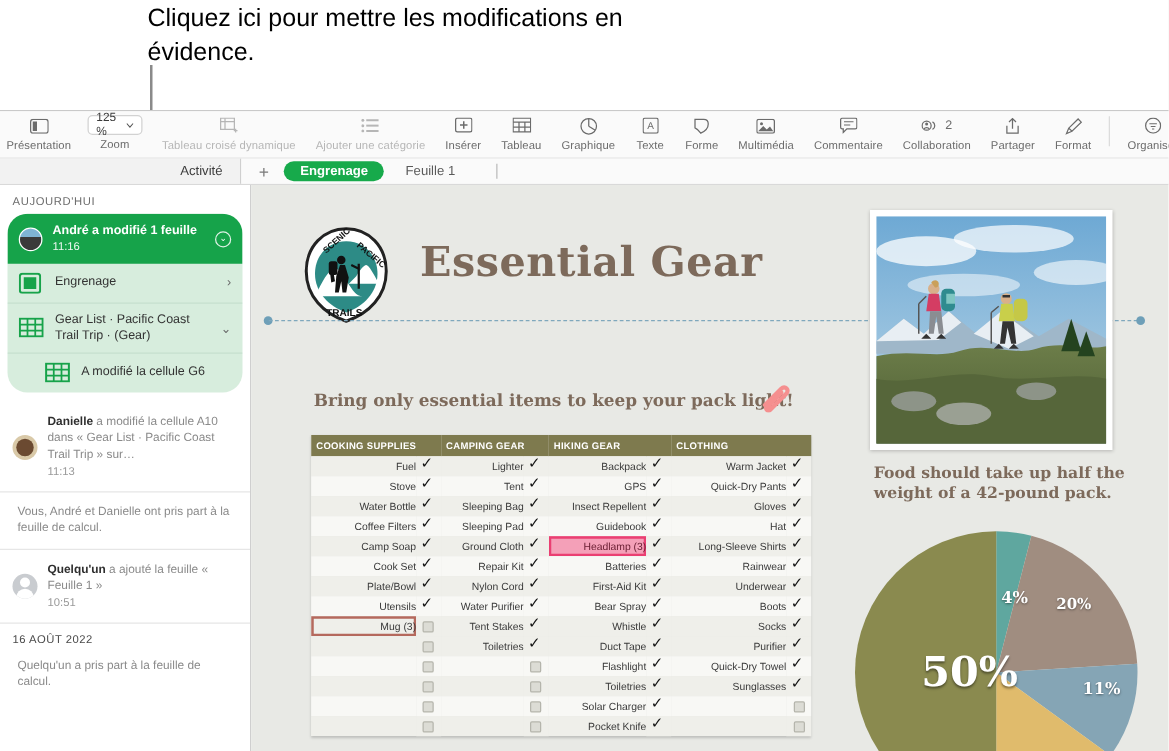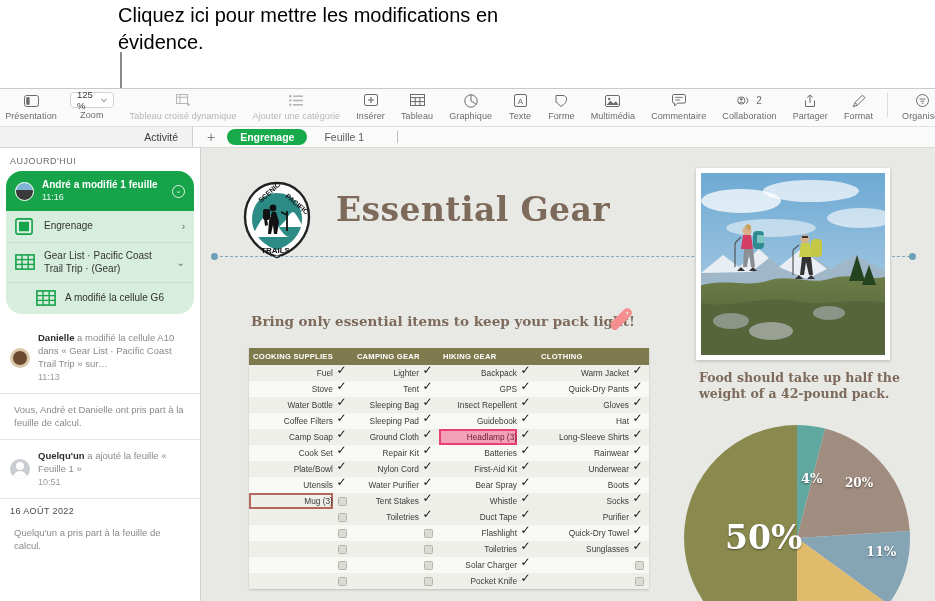--- a/index.html
+++ b/index.html
@@ -855,21 +855,21 @@
       </table>
 
       <div class="pie-wrap">
         <svg id="pie-svg" width="228" height="228" viewBox="0 0 228 228">
             <path d="M114,114 L114,1 A113,113 0 0 1 142.1019572496286,4.550102792464685 Z" fill="#5fa79f"></path>
             <path d="M114,114 L142.1019572496286,4.550102792464685 A113,113 0 0 1 226.77702031239468,106.9046712931876 Z" fill="#a08d80"></path>
             <path d="M114,114 L226.77702031239468,106.9046712931876 A113,113 0 0 1 205.41892036436906,180.41973350904948 Z" fill="#85a5b5"></path>
             <path d="M114,114 L205.41892036436906,180.41973350904948 A113,113 0 0 1 114,227 Z" fill="#e0bb6c"></path>
             <path d="M114,114 L114,227 A113,113 0 0 1 113.99999999999999,1 Z" fill="#8a8a4f"></path>
           </svg>
-        <div class="pie-lbl" id="pl0" style="left:42px; top:94px; font-size:33px;">50%</div>
+        <div class="pie-lbl" id="pl0" style="left:54px; top:94px; font-size:33px;">50%</div>
         <div class="pie-lbl" id="pl1" style="left:162px; top:52px; font-size:12px;">20%</div>
         <div class="pie-lbl" id="pl2" style="left:183px; top:120px; font-size:13px;">11%</div>
         
         <div class="pie-lbl" id="pl4" style="left:118px; top:47px; font-size:13px;">4%</div>
       </div>
 
     </div>
   </div>
 </div>
 

